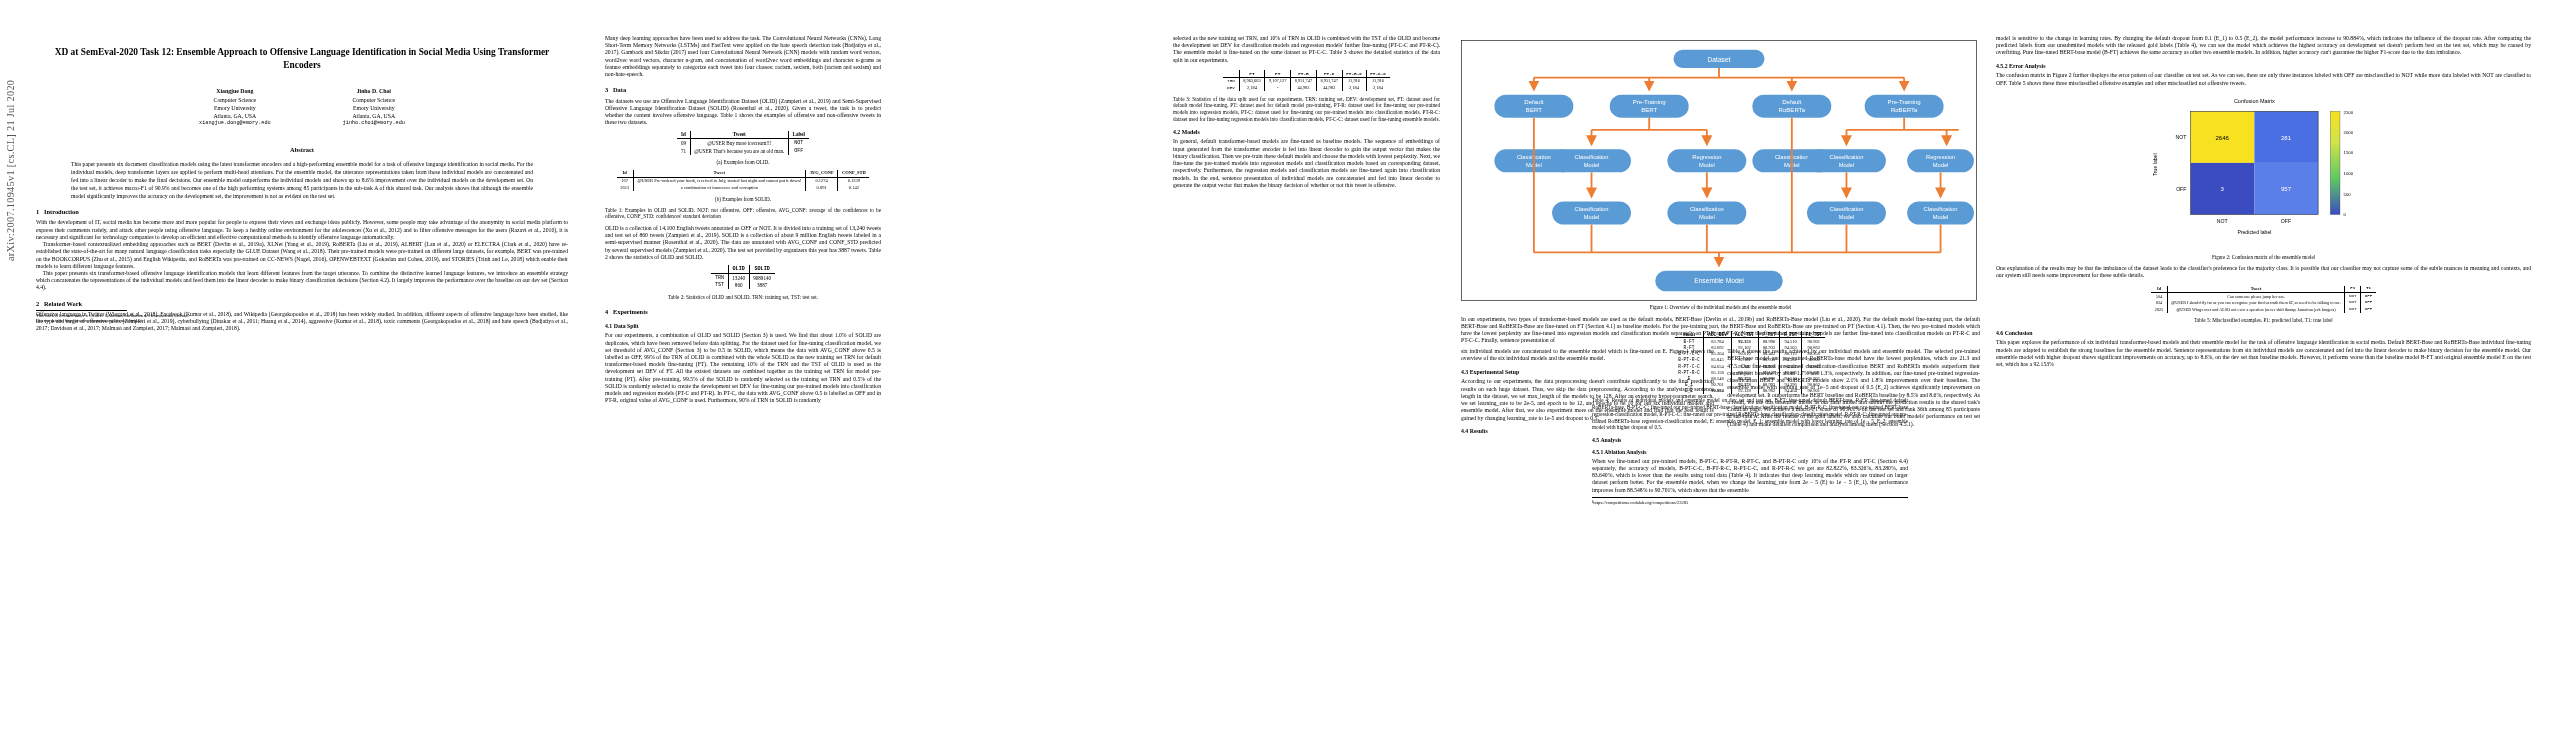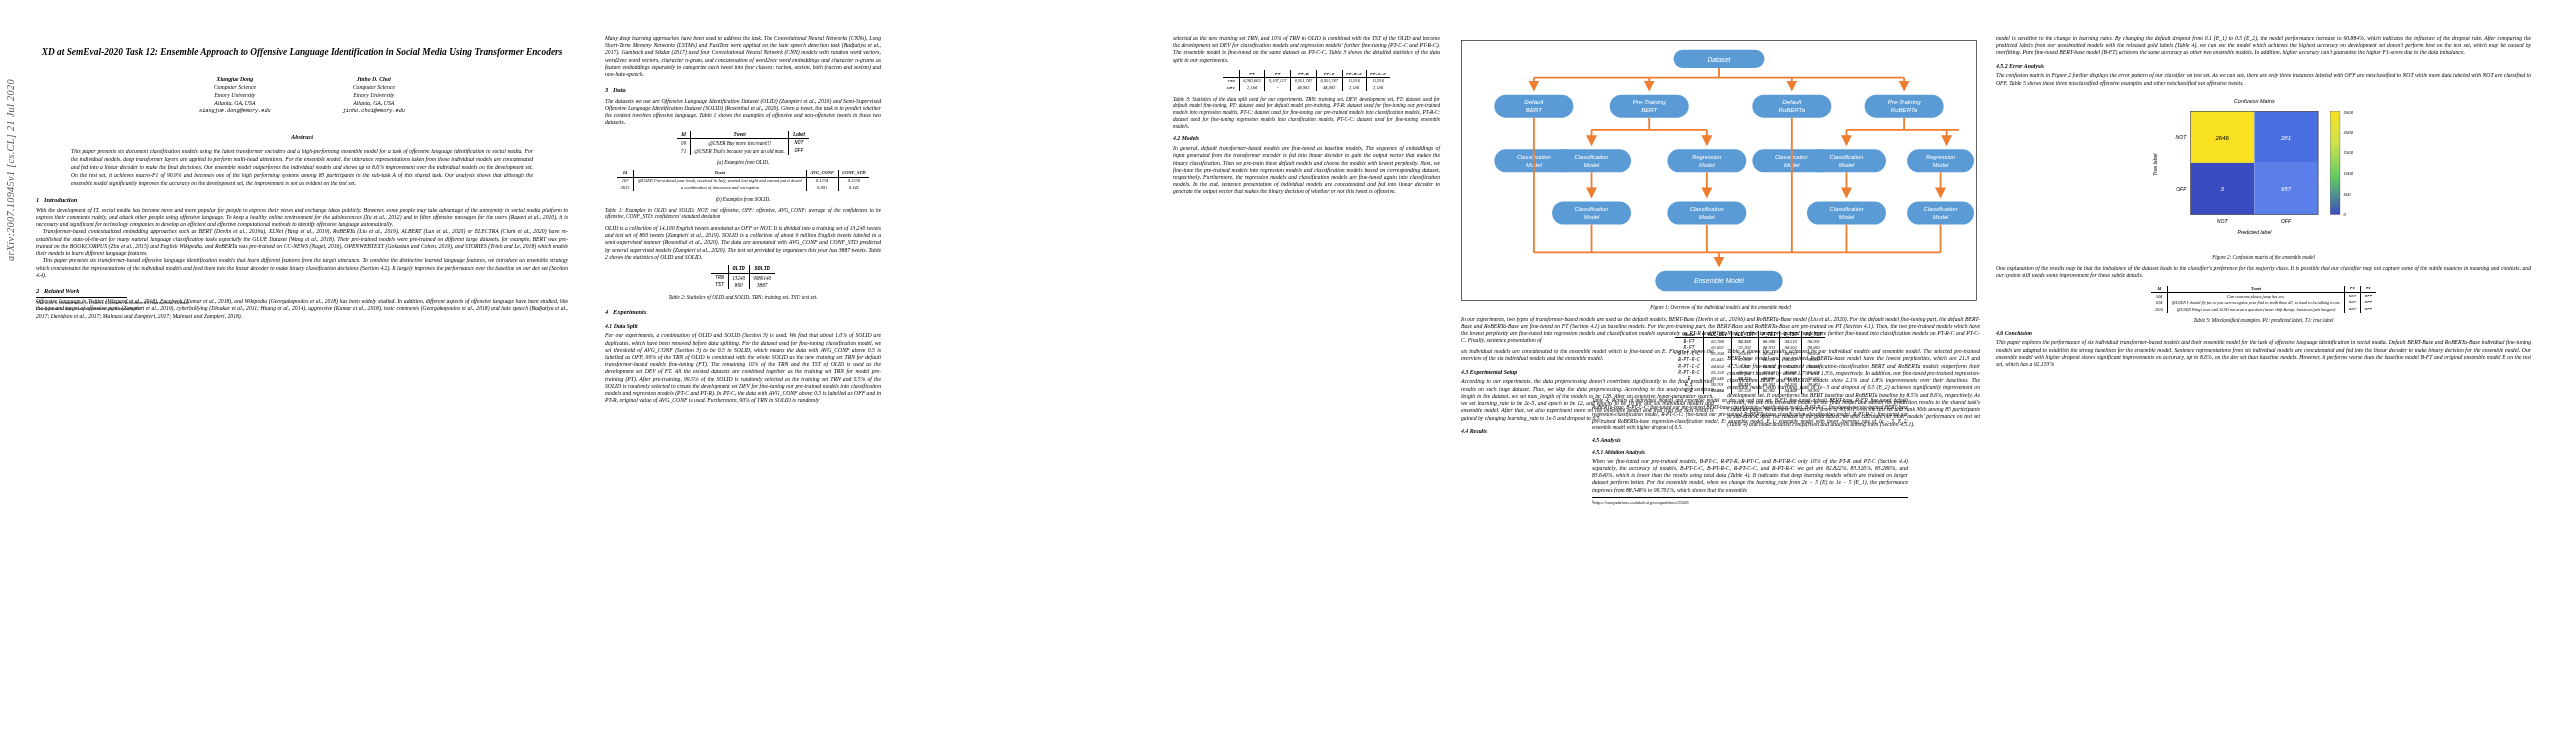--- a/index.html
+++ b/index.html
@@ -1,17 +1,17 @@
 <!DOCTYPE html>
 <html style="font-size:9.7px"><head>
 <meta charset="utf-8">
 <style>
   html,body{margin:0;padding:0;background:#ffffff;}
   body{width:2576px;height:729px;font-family:"Liberation Serif",serif;color:#000;overflow:hidden;}
-  .page{position:relative;width:2576px;height:729px;background:#fff;font-style:italic;}
+  .page{position:relative;width:2576px;height:729px;background:#fff;}
 
   .arxiv-side{
     position:absolute;left:4.9px;top:261px;width:279px;
     transform:rotate(-90deg);transform-origin:0 0;
     font-family:"Liberation Serif",serif;font-size:10.3px;color:#555;letter-spacing:0.3px;white-space:nowrap;
   }
 
   .col{position:absolute;top:35px;width:535px;font-size:5.7px;line-height:1.27;text-align:justify;}
   #col1{left:36px;}
   #col2{left:605px;}

